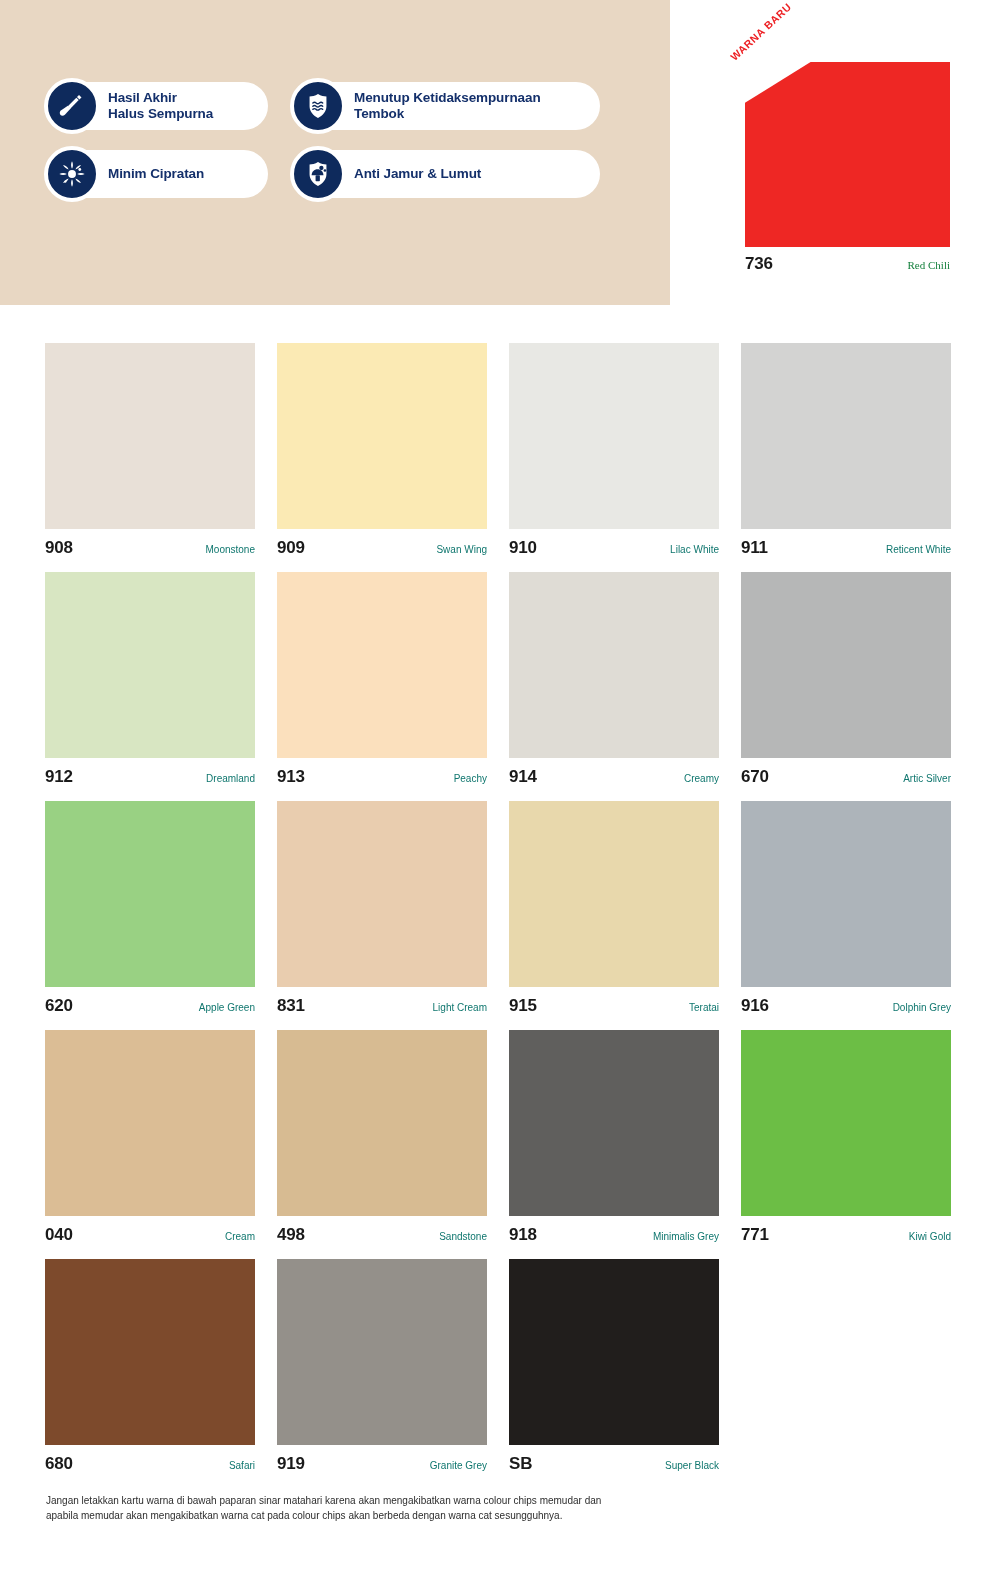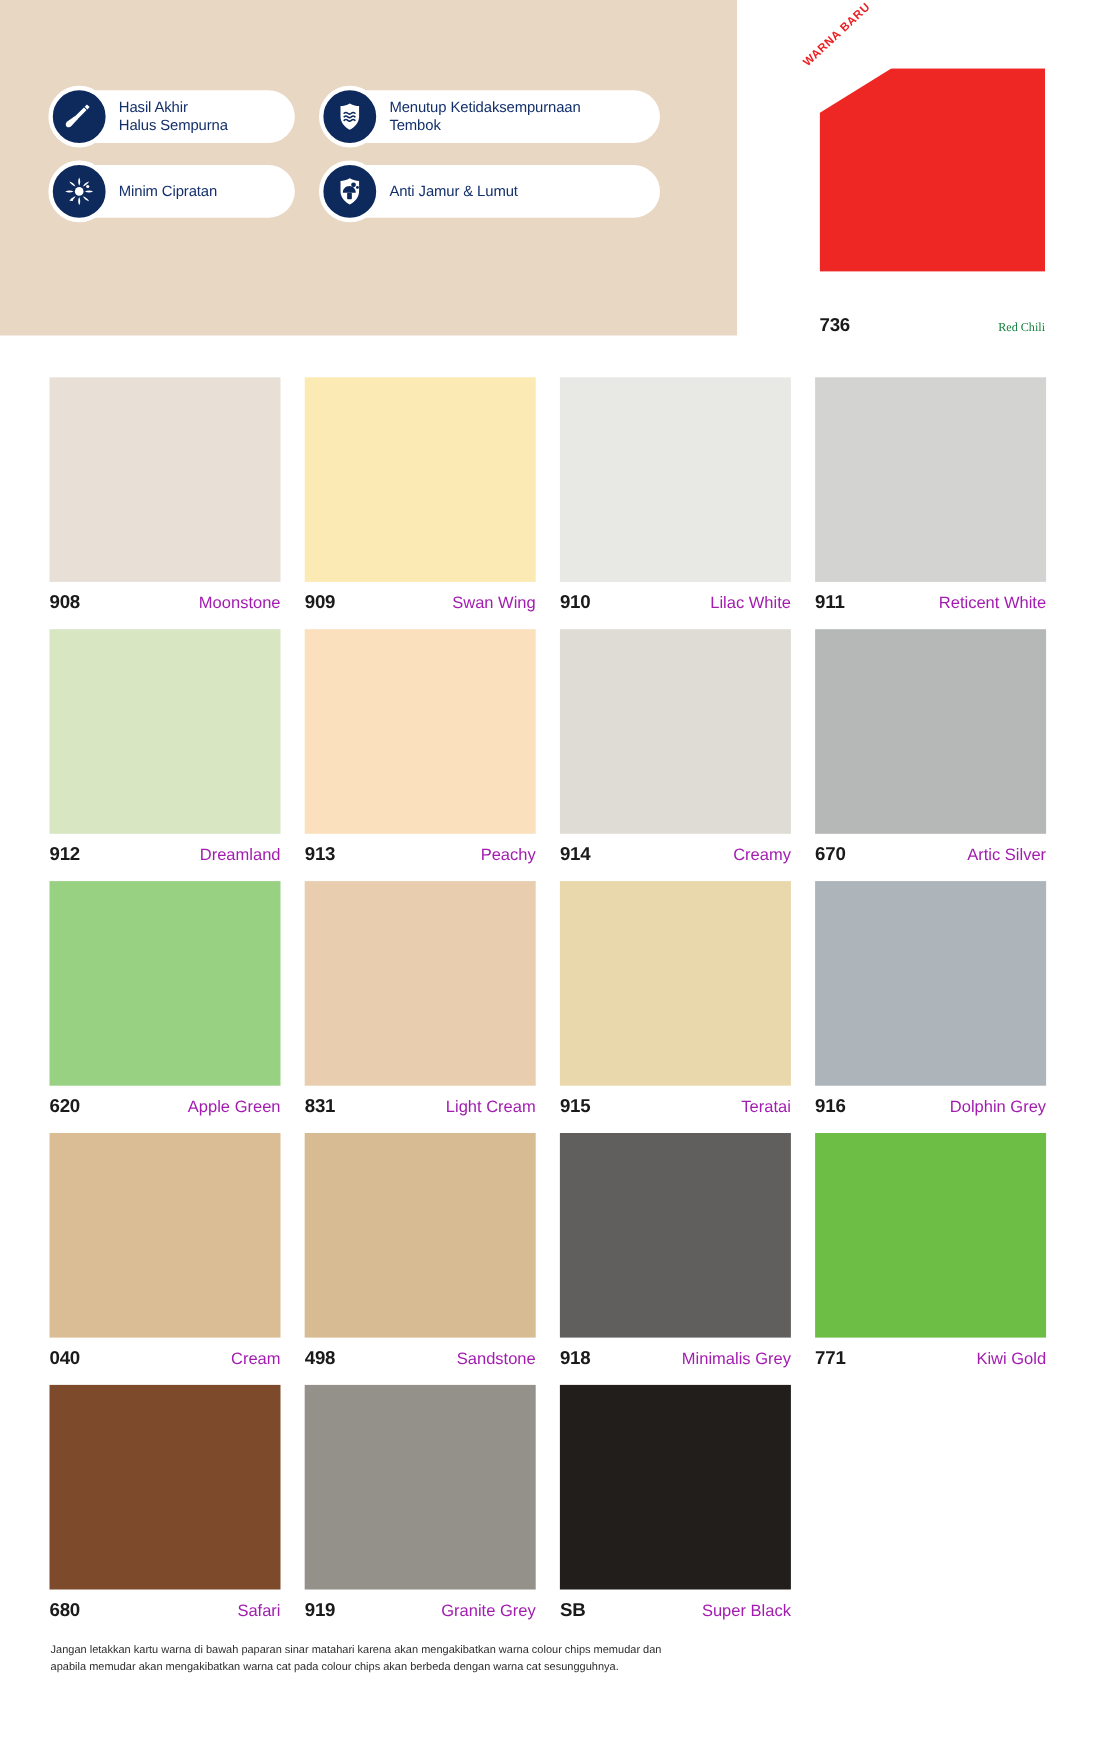--- a/index.html
+++ b/index.html
@@ -41,21 +41,21 @@
     width:56px; height:56px;
     border-radius:50%;
     background:#0e2a5c;
     border:4px solid #ffffff;
     display:flex; align-items:center; justify-content:center;
   }
   .feature-icon svg { width:30px; height:30px; display:block; }
   .feature-label {
     color:#14306b;
     font-size:13.5px;
-    font-weight:normal;
+    font-weight:bold;
     line-height:1.22;
     white-space:pre-line;
     letter-spacing:-0.1px;
   }
 
   
   #new-colour {
     position:absolute; left:745px; top:62px;
     width:205px;
   }
@@ -72,21 +72,20 @@
     transform-origin: left top;
     color:#ed2024;
     font-size:10.5px;
     font-weight:bold;
     letter-spacing:0.6px;
     white-space:nowrap;
   }
   .chip-caption {
     display:flex; justify-content:space-between; align-items:baseline;
     padding-top:7px;
-    margin-top:32px;
   }
   .chip-code {
     font-size:17px; font-weight:bold; color:#1a1a1a; letter-spacing:-0.2px;
   }
   .chip-name {
     font-size:11px; color:#15803d;font-family:Liberation Serif, serif;
   }
 
   
   #swatch-grid {
@@ -104,21 +103,21 @@
   }
   .swatch-caption {
     display:flex; justify-content:space-between; align-items:baseline;
     height:42px;
     padding-top:9px;
   }
   .swatch-code {
     font-size:17px; font-weight:bold; color:#1a1a1a; letter-spacing:-0.2px;
   }
   .swatch-name {
-    font-size:15px; color:#a21caf;
+    font-size:10px; color:#0f766e;
   }
 
   
   #footer-note {
     position:absolute; left:46px; top:1494px;
     width:700px;
     font-size:10px;
     line-height:1.45;
     color:#2d2d2d;
     white-space:pre-line;

